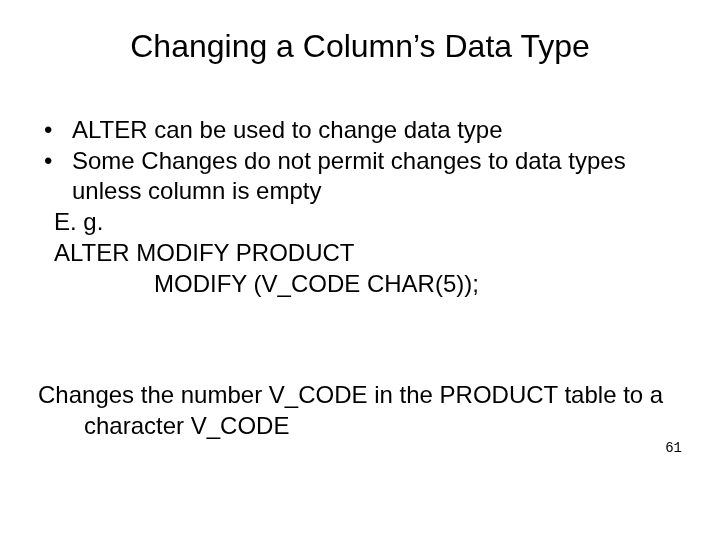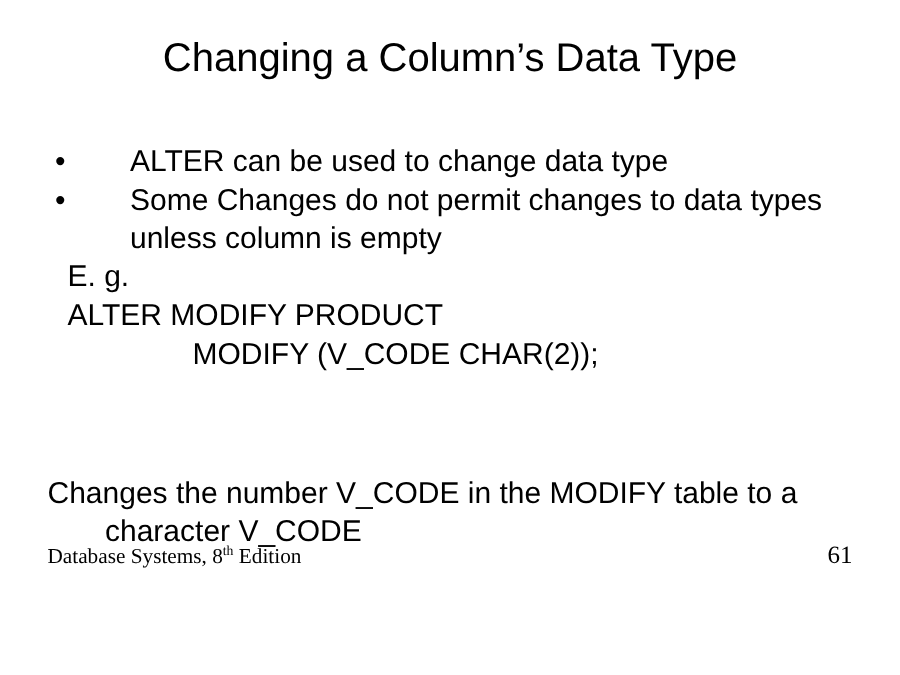--- a/index.html
+++ b/index.html
@@ -41,21 +41,20 @@
   }
   .dot {
     width: 34px;
     flex: 0 0 34px;
     text-align: left;
     padding-left: 6px;
     box-sizing: border-box;
   }
   .bullet-text {
     flex: 1;
-    margin-left: 32px;
   }
   .plain {
     margin-left: 16px;
   }
   .indent {
     padding-left: 100px;
   }
   .para2 {
     position: absolute;
     top: 380px;
@@ -76,48 +75,45 @@
     font-size: 17px;
   }
   .footer-left sup {
     font-size: 11px;
     vertical-align: super;
   }
   .footer-right {
     position: absolute;
     right: 38px;
     bottom: 24px;
-    font-family: Liberation Serif, serif;
-    font-size: 20px;
+    font-family: Liberation Mono, monospace;
+    font-size: 14px;
   }
 </style>
 </head>
 <body>
 
 <div class="slide">
 
   <div class="title">Changing a Column’s Data Type</div>
 
   <div class="body">
     <div class="bullet-row">
       <div class="dot">•</div>
       <div class="bullet-text">ALTER can be used to change data type</div>
     </div>
     <div class="bullet-row">
       <div class="dot">•</div>
       <div class="bullet-text">Some Changes do not permit changes to data types unless column is empty</div>
     </div>
     <div class="plain">E. g.</div>
     <div class="plain">ALTER MODIFY PRODUCT</div>
-    <div class="plain indent">MODIFY (V_CODE CHAR(2));</div>
+    <div class="plain indent">MODIFY (V_CODE CHAR(5));</div>
   </div>
 
   <div class="para2">
-    <div class="hang">Changes the number V_CODE in the MODIFY table to a character V_CODE</div>
+    <div class="hang">Changes the number V_CODE in the PRODUCT table to a character V_CODE</div>
   </div>
 
-  <div class="footer-left">
-    <span>Database Systems, 8</span><sup>th</sup><span> Edition</span>
-  </div>
 
   <div class="footer-right">61</div>
 
 </div>
 
 </body></html>

